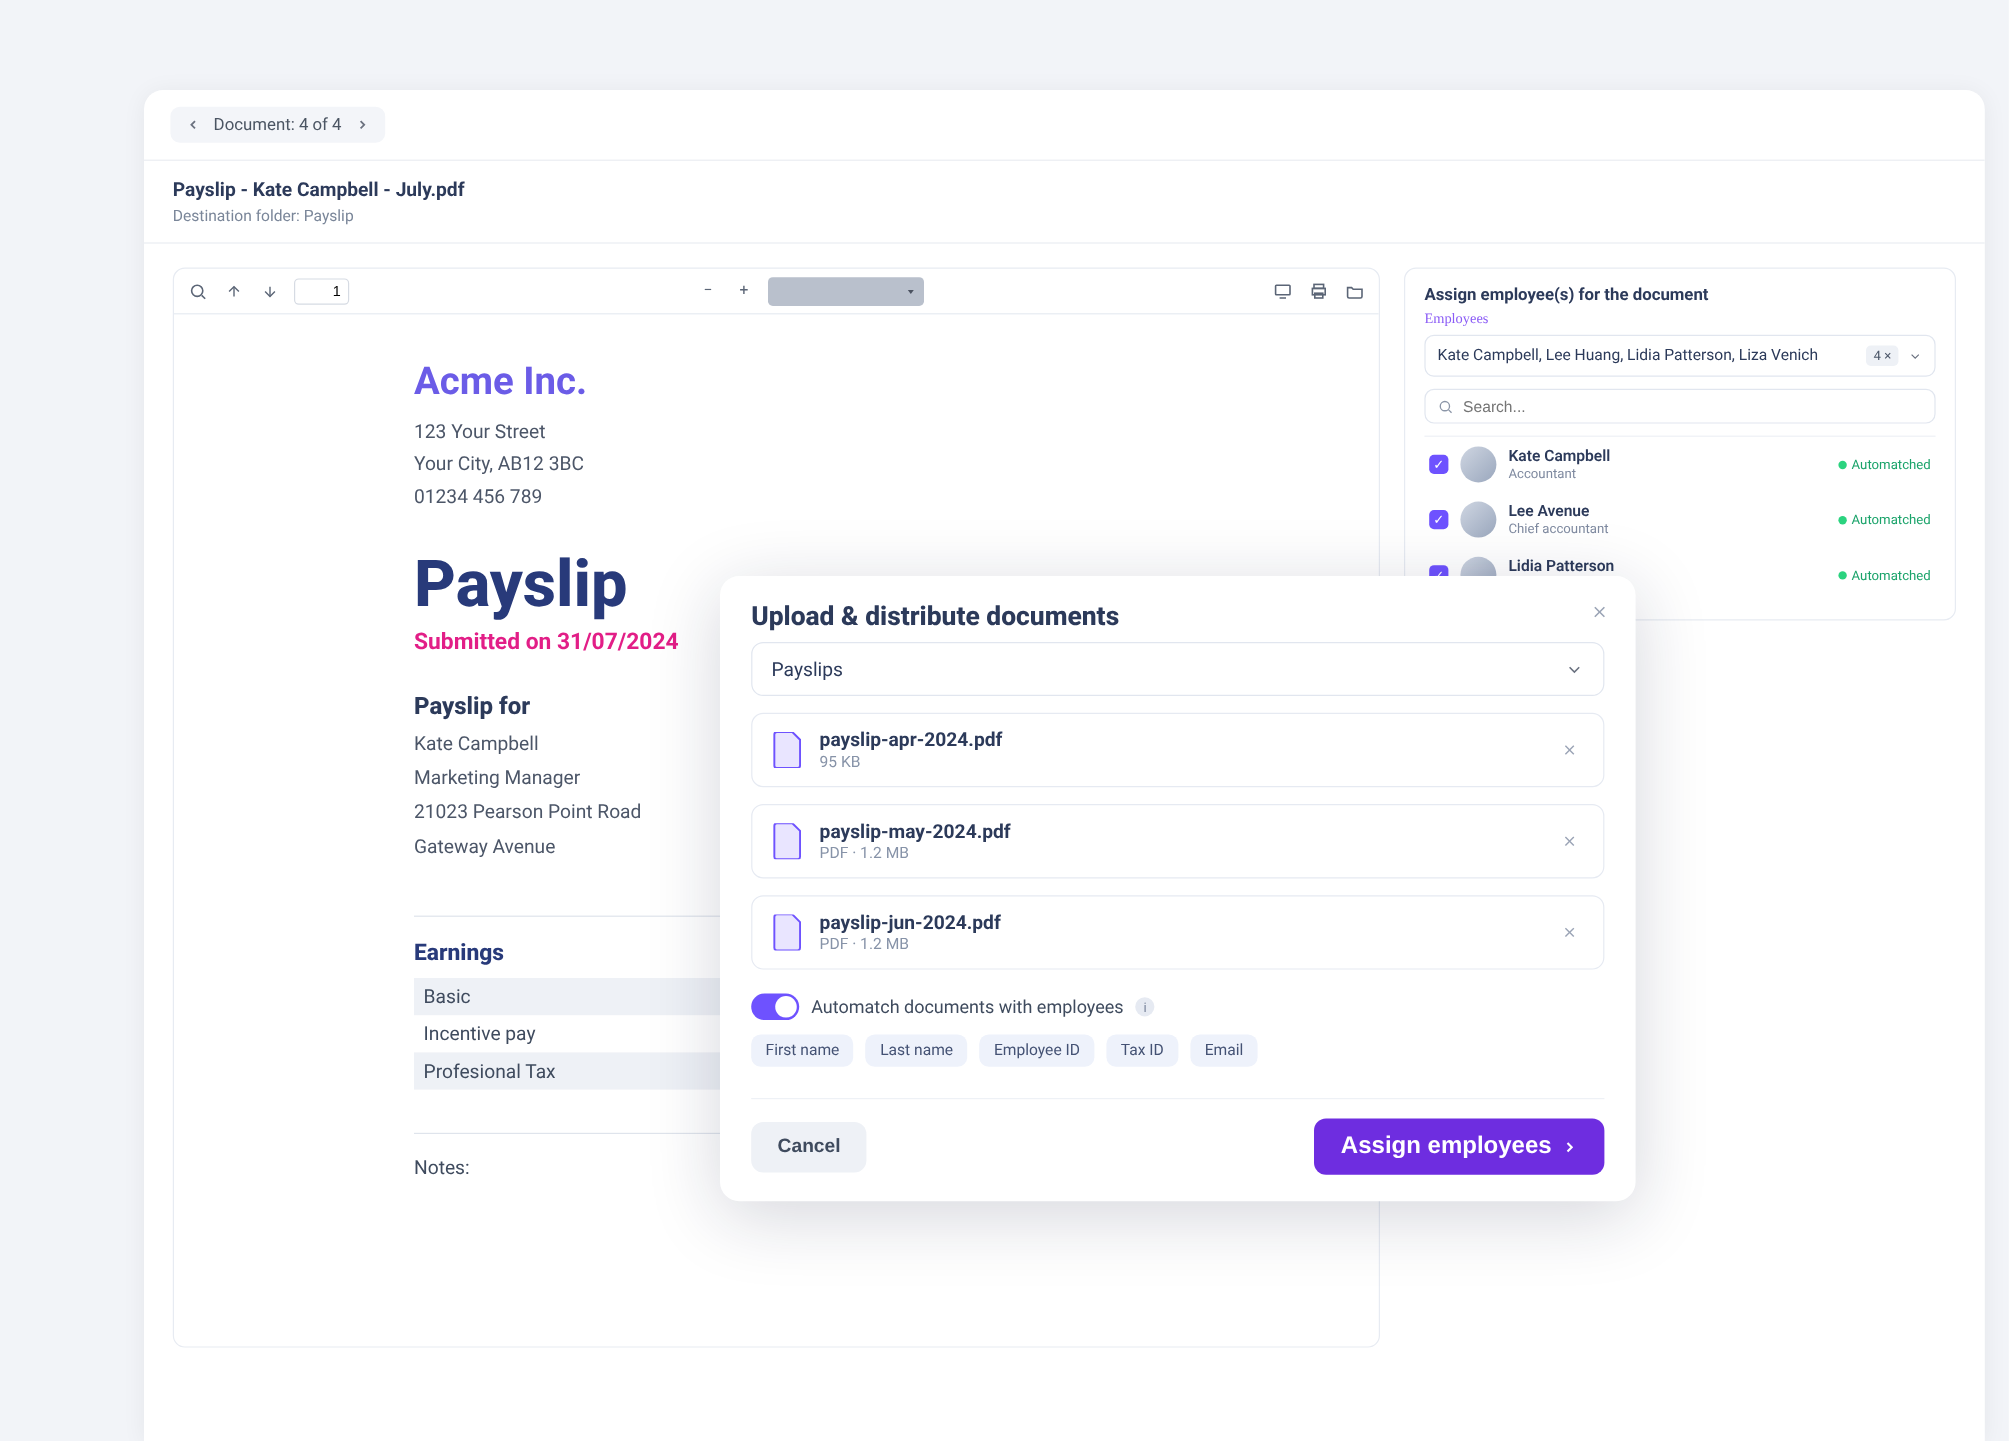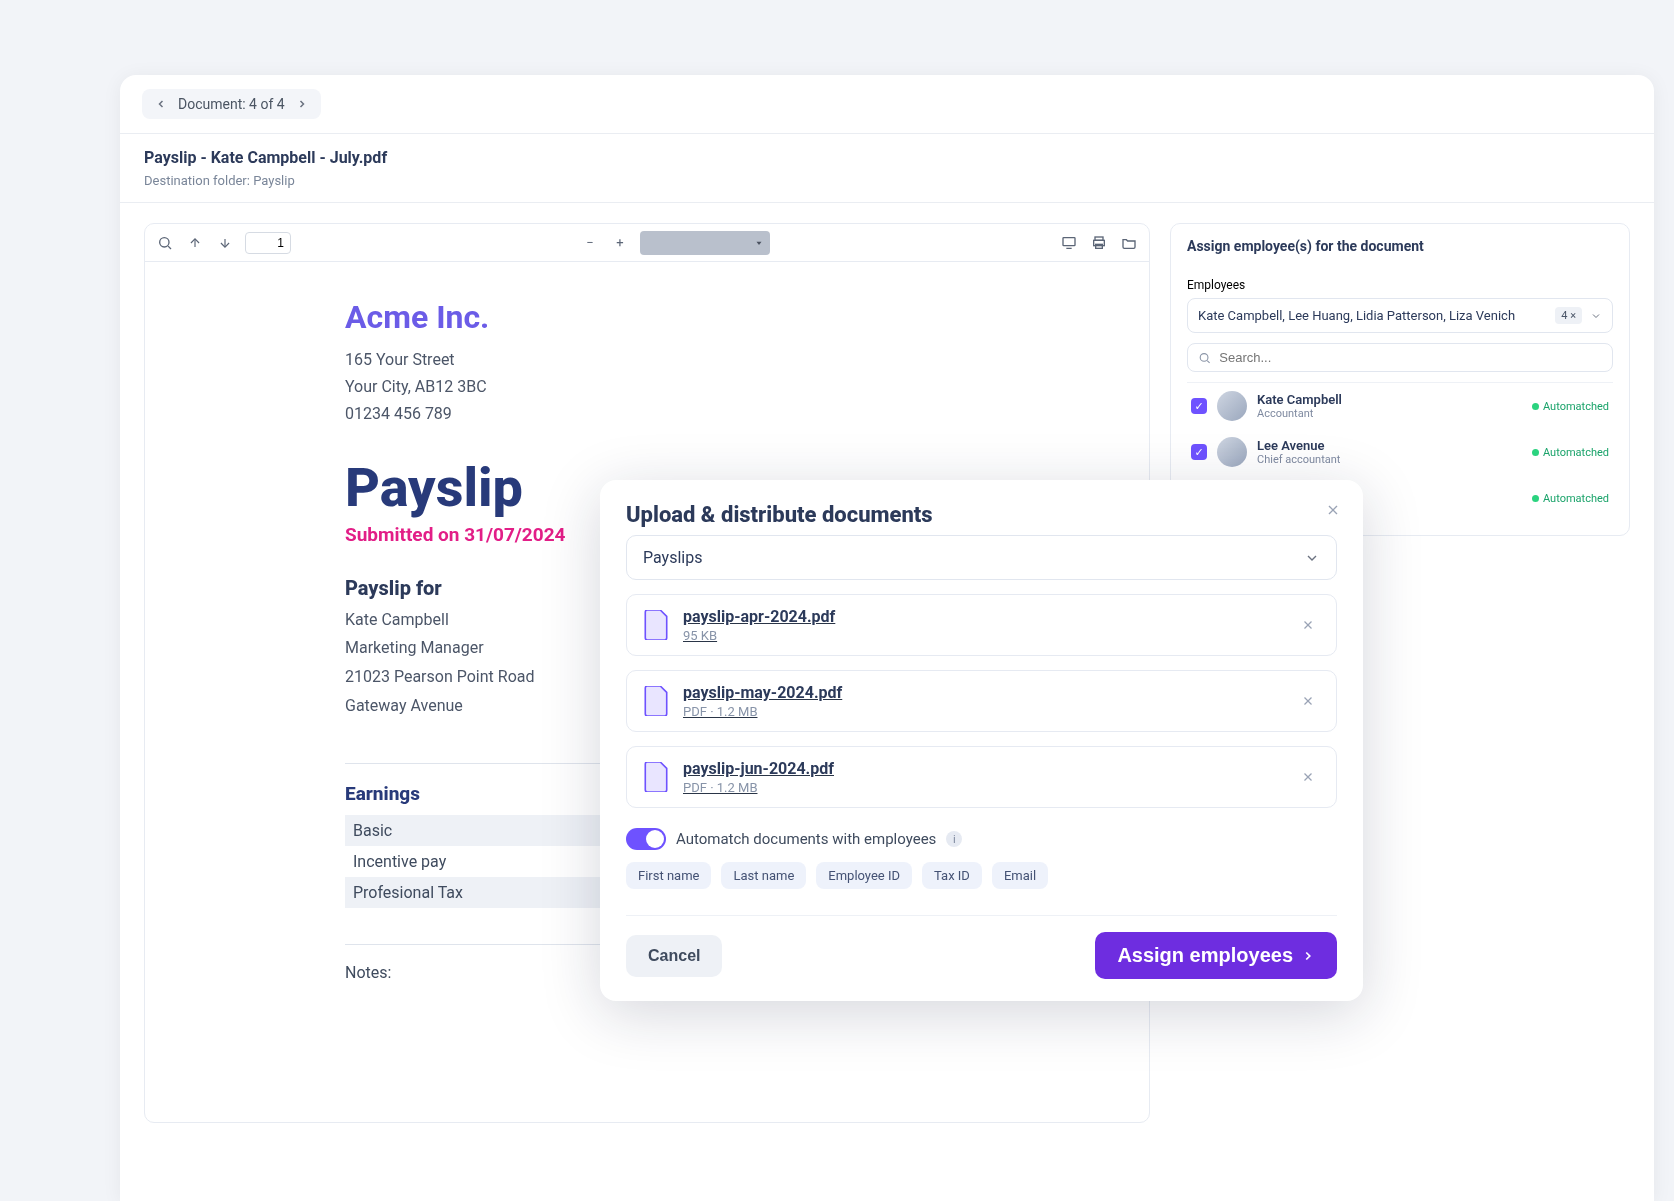--- a/index.html
+++ b/index.html
@@ -94,21 +94,21 @@
 .notes { margin-top: 36px; border-top: 1px solid #dfe4ec; padding-top: 18px; font-size: 16px; color:#3f4b5e; }
 .side-panel {
   width: 460px;
   background: #fff;
   border: 1px solid #e7ebf2;
   border-radius: 10px;
   padding: 14px 16px;
   height: fit-content;
 }
 .side-title { font-weight: 700; font-size: 14px; color:#2c3a5a; }
-.side-sub { font-size: 12px; color:#000000; margin-top: 24px; }
+.side-sub { font-size: 12px; color:#8b5cf6; margin-top: 4px; font-family: Liberation Serif, serif; }
 .chip-field {
   margin-top: 6px;
   border: 1px solid #e1e6ef;
   border-radius: 8px;
   padding: 8px 10px;
   display: flex;
   align-items: center;
   justify-content: space-between;
   font-size: 13px;
   color: #2c3a5a;
@@ -150,21 +150,21 @@
 }
 .modal-close { position:absolute; top:16px; right:16px; width:28px; height:28px; color:#9aa3b5; cursor:pointer; display:flex; align-items:center; justify-content:center; }
 .modal-title { font-size: 22px; font-weight: 800; color:#2c3a5a; }
 .field-label { font-size: 14px; color:#3f4b5e; margin-top: 22px; }
 .select-box { margin-top: 8px; border:1px solid #e1e6ef; border-radius:10px; padding:12px 16px; display:flex; justify-content:space-between; align-items:center; font-size:16px; color:#2c3a5a; cursor:pointer; }
 .file-row {
   margin-top: 14px;
   border:1px solid #e6eaf2;
   border-radius:10px;
   padding: 12px 16px;
-  display:flex; align-items:center; gap:14px;text-decoration:underline;
+  display:flex; align-items:center; gap:14px;
 }
 .file-icon { width:26px; height:30px; position:relative; color:#6e52ff; }
 .file-icon svg { width:100%; height:100%; }
 .file-meta .fn { font-weight:700; font-size:16px; color:#2c3a5a; }
 .file-meta .fs { font-size:13px; color:#8793a8; margin-top:2px; }
 .file-remove { margin-left:auto; color:#9aa3b5; cursor:pointer; width:24px; height:24px; display:flex; align-items:center; justify-content:center; }
 .toggle-row { margin-top:20px; display:flex; align-items:center; gap:10px; }
 .toggle { width:40px; height:22px; background:#6e52ff; border-radius:11px; position:relative; cursor:pointer; }
 .toggle::after { content:""; width:18px; height:18px; background:#fff; border-radius:50%; position:absolute; top:2px; right:2px; }
 .toggle-label { font-size:15px; color:#3f4b5e; }
@@ -249,21 +249,21 @@
         <span class="tool-icon">
           <svg viewBox="0 0 24 24" width="16" height="16" fill="none" stroke="currentColor" stroke-width="2">
               <path d="M3 7h5l2 2h11v9a2 2 0 0 1-2 2H5a2 2 0 0 1-2-2z"></path>
             </svg>
         </span>
       </div>
 
       <div class="doc-page">
         <div class="company">Acme Inc.</div>
         <div class="addr">
-          <div>165 Your Street</div>
+          <div>123 Your Street</div>
           <div>Your City, AB12 3BC</div>
           <div>01234 456 789</div>
         </div>
         <div class="payslip-title">Payslip</div>
         <div class="submitted">Submitted on 31/07/2024</div>
         <div class="section-h">Payslip for</div>
         <div class="person-lines">
           <div>Kate Campbell</div>
           <div>Marketing Manager</div>
           <div>21023 Pearson Point Road</div>

